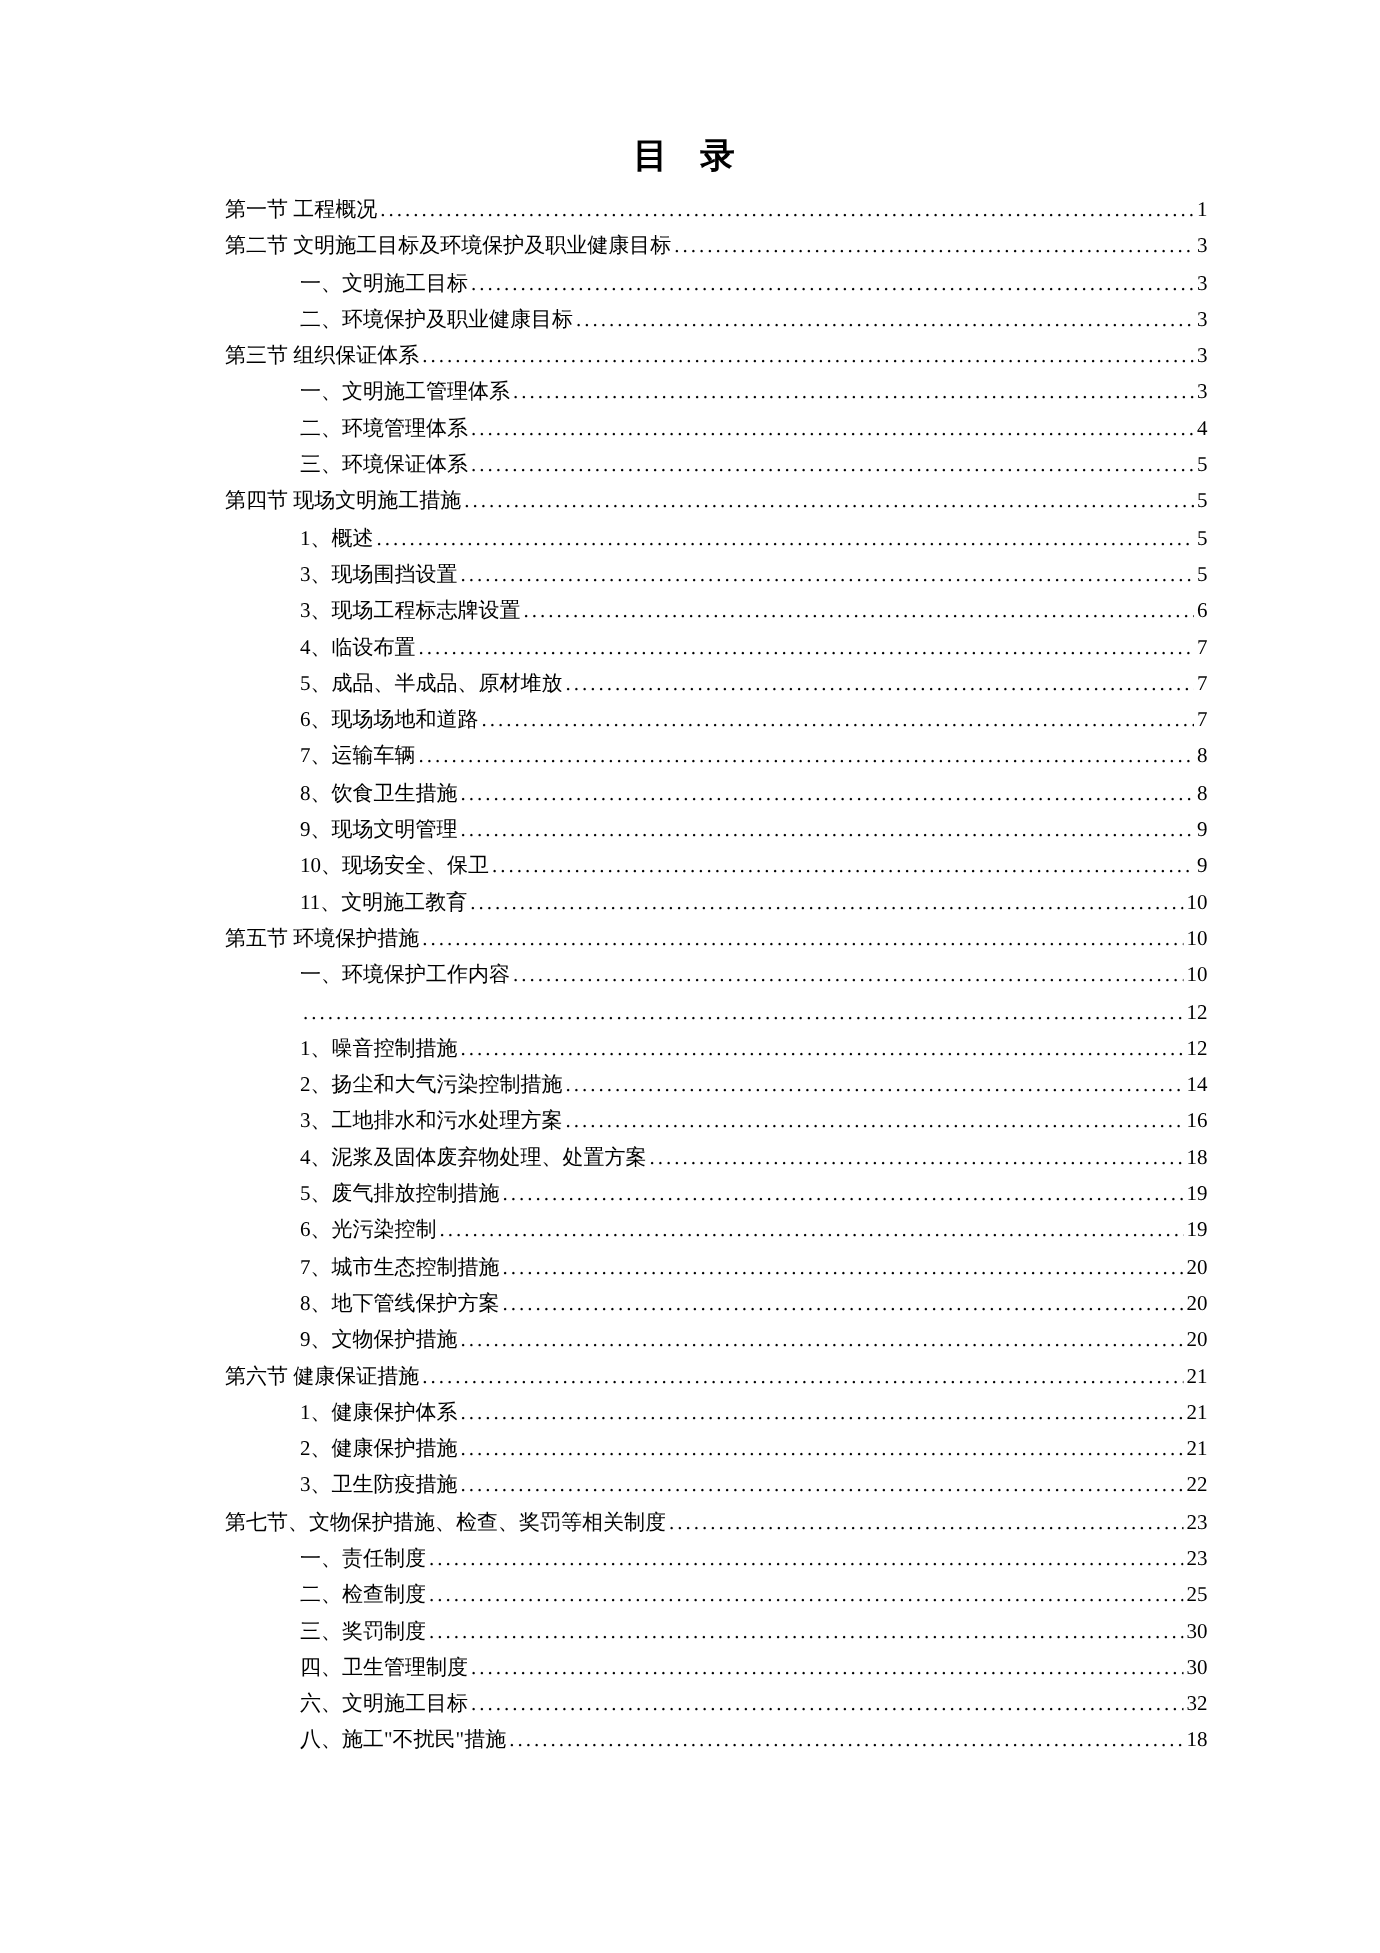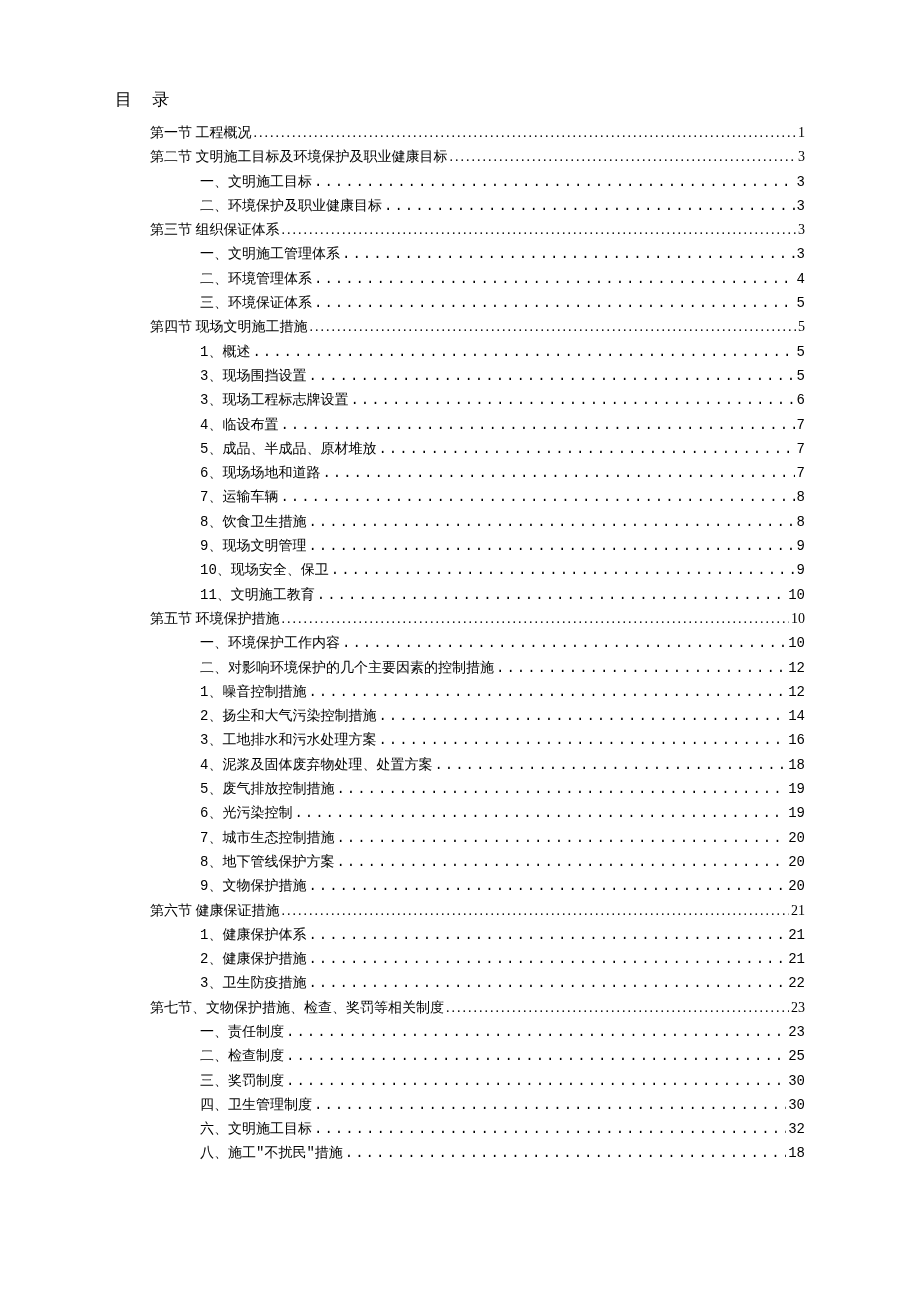--- a/index.html
+++ b/index.html
@@ -6,22 +6,23 @@
     body {
       font-family: "SimSun", "宋体", serif;
       background: #fff;
       width: 920px;
       height: 1302px;
       padding: 88px 115px 60px 115px;
       font-size: 14px;
       color: #000;
     }
     .title {
-      font-size: 17px;
-      font-weight: normal;
+      text-align: center;
+      font-size: 23px;
+      font-weight: bold;
       letter-spacing: 8px;
       margin-bottom: 10px;
     }
     .toc-line {
       display: flex;
       align-items: center;
       line-height: 24.3px;
       white-space: nowrap;
     }
     .toc-label {
@@ -34,21 +35,21 @@
       color: #000;
       margin: 0 2px;
     }
     .toc-dots::after {
       content: "..........................................................................................................................................................................................................................";
     }
     .toc-page {
       flex-shrink: 0;
     }
     .level-0 { padding-left: 35px; }
-    .level-1 { padding-left: 85px; font-family: Liberation Mono, monospace; }
+    .level-1 { padding-left: 85px; }
   </style>
 </head>
 <body>
 
 <div class="title">目 录</div>
 <div id="toc-container">
     <div class="toc-line level-0">
       <span class="toc-label">第一节  工程概况 </span>
       <span class="toc-dots"></span>
       <span class="toc-page">1</span>
@@ -152,21 +153,20 @@
       <span class="toc-label">第五节   环境保护措施 </span>
       <span class="toc-dots"></span>
       <span class="toc-page">10</span>
     </div>
     <div class="toc-line level-1">
       <span class="toc-label">一、环境保护工作内容 </span>
       <span class="toc-dots"></span>
       <span class="toc-page">10</span>
     </div>
     <div class="toc-line level-1">
-      <span class="toc-label">二、对影响环境保护的几个主要因素的控制措施 </span>
       <span class="toc-dots"></span>
       <span class="toc-page">12</span>
     </div>
     <div class="toc-line level-1">
       <span class="toc-label">1、噪音控制措施 </span>
       <span class="toc-dots"></span>
       <span class="toc-page">12</span>
     </div>
     <div class="toc-line level-1">
       <span class="toc-label">2、扬尘和大气污染控制措施 </span>

